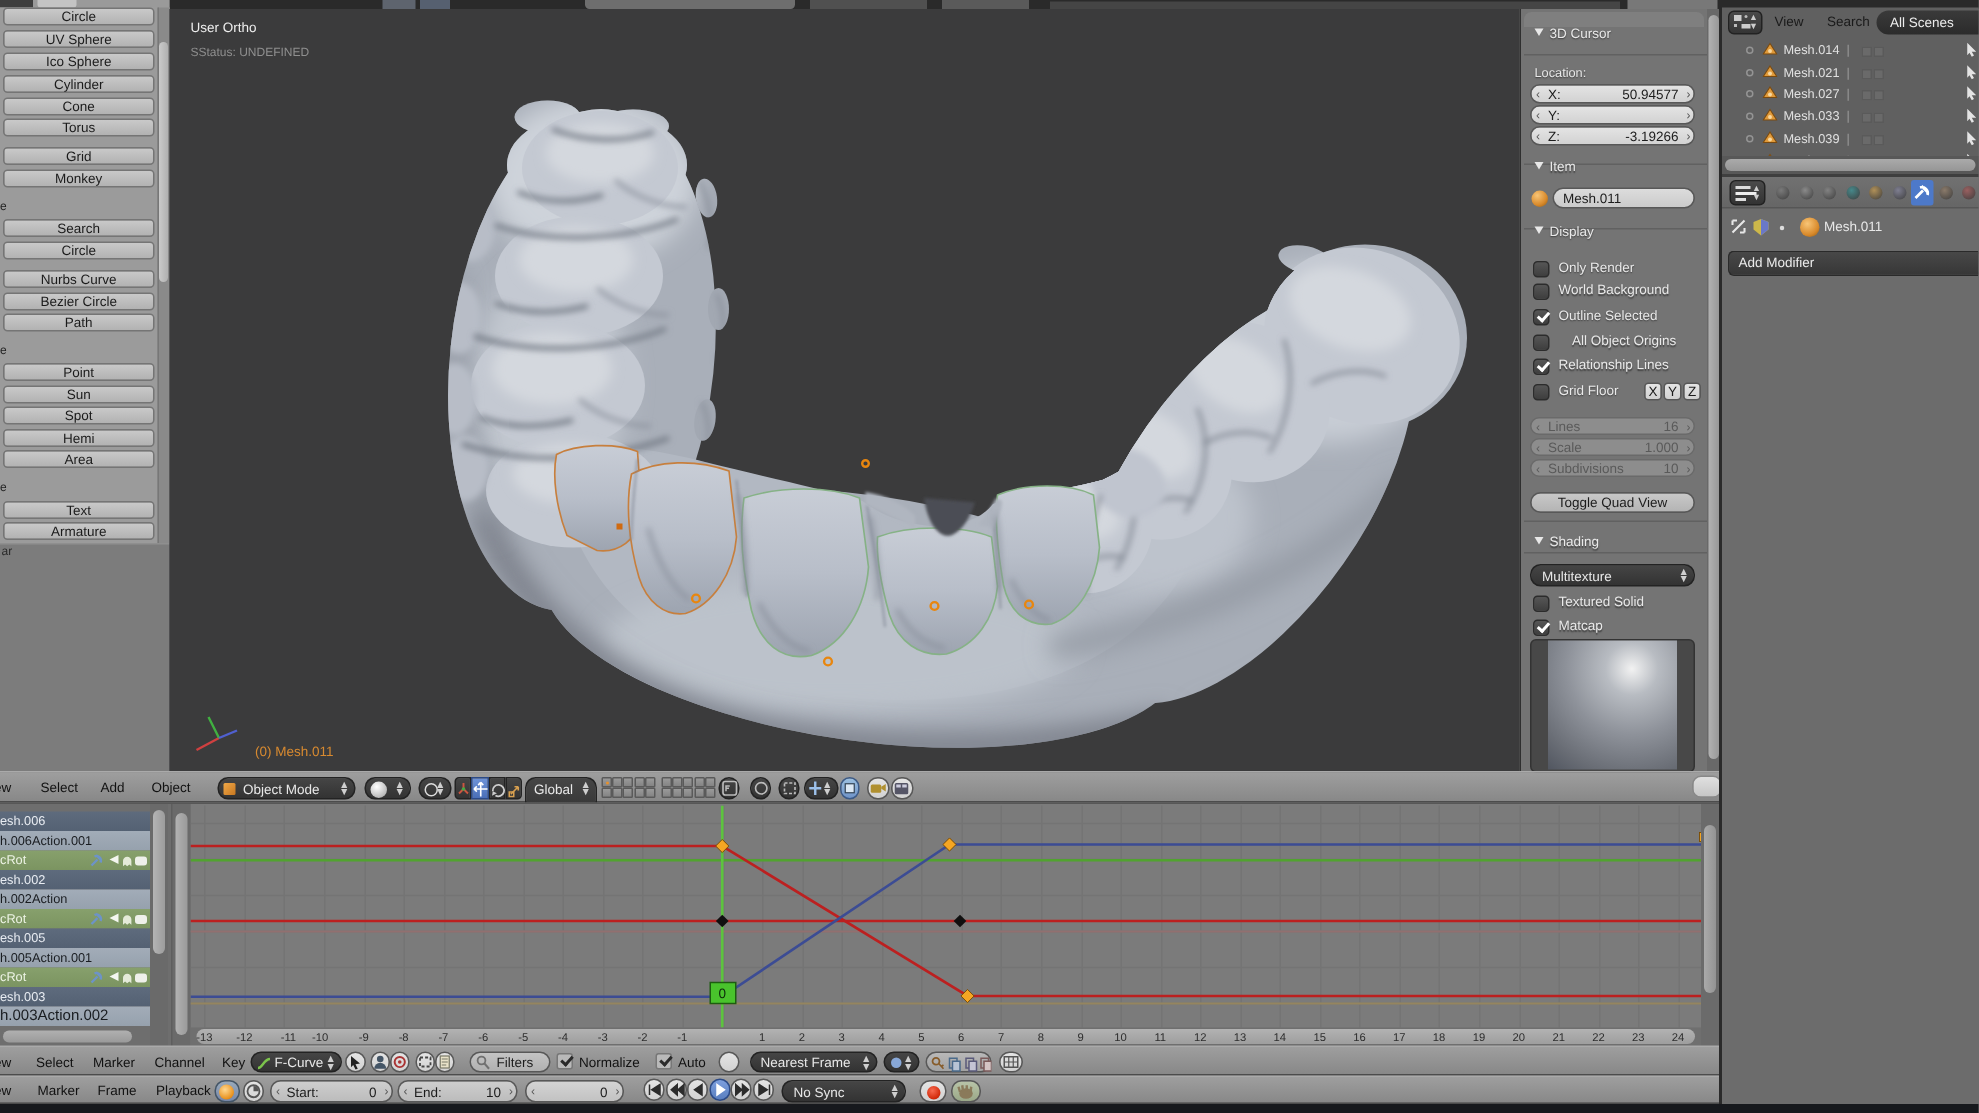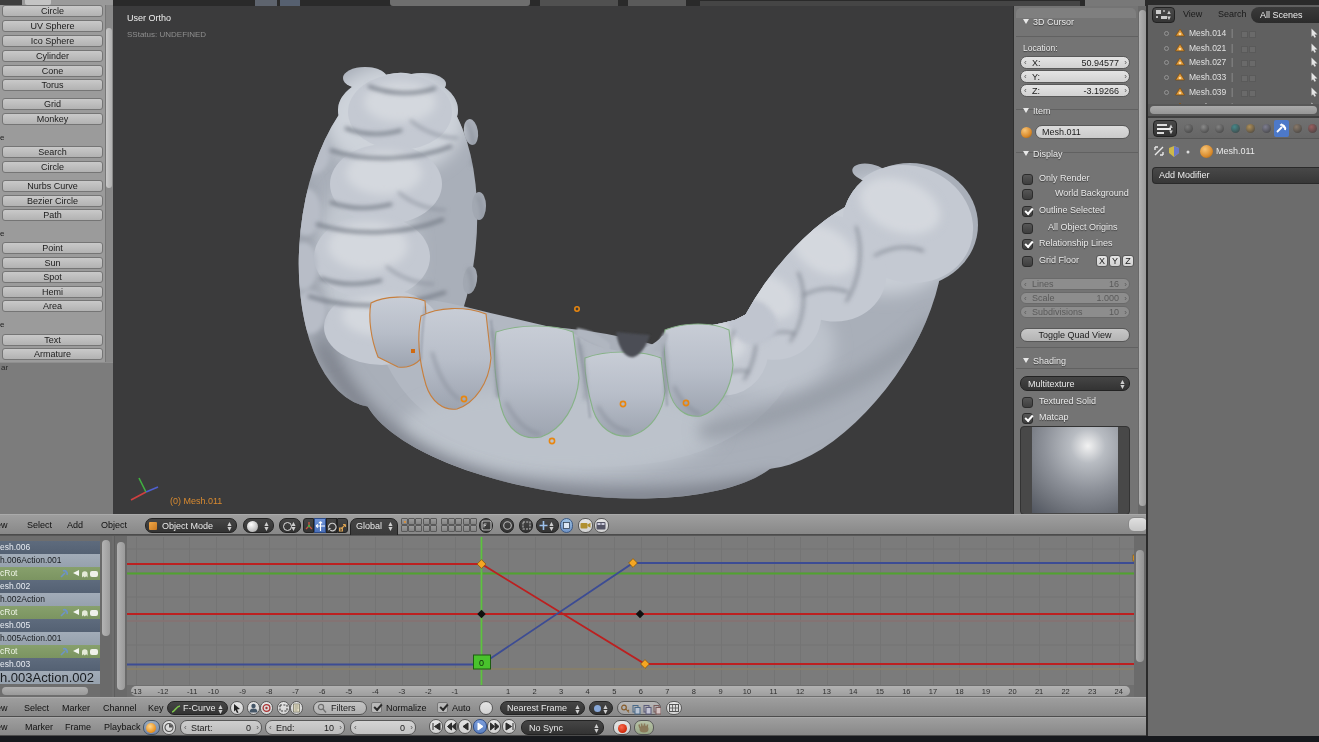--- a/index.html
+++ b/index.html
@@ -285,21 +285,21 @@
       </div>
   <div class="abs lbl" style="left:9px;top:100px;"><span class="tri"></span>Item</div>
   <div class="abs" style="left:7px;top:121px;width:11px;height:11px;border-radius:6px;background:radial-gradient(circle at 35% 30%,#f8c577,#d98a2b 60%,#8a5510);"></div>
   <div class="pill" style="left:21px;top:119px;width:95px;height:14px;line-height:13px;background:linear-gradient(#dcdcdc,#cbcbcb);">
         <span style="position:absolute;left:6px;">Mesh.011</span>
       </div>
   <div class="abs lbl" style="left:9px;top:143px;"><span class="tri"></span>Display</div>
   <div class="chk" style="left:8px;top:168px;"></div>
       <div class="abs lbl" style="left:25px;top:167px;">Only Render</div>
   <div class="chk" style="left:8px;top:183px;"></div>
-      <div class="abs lbl" style="left:25px;top:182px;margin-left:16px;">World Background</div>
+      <div class="abs lbl" style="left:25px;top:182px;">World Background</div>
   <div class="chk on" style="left:8px;top:200px;"></div>
       <div class="abs lbl" style="left:25px;top:199px;">Outline Selected</div>
   <div class="chk" style="left:8px;top:217px;"></div>
       <div class="abs lbl" style="left:34px;top:216px;">All Object Origins</div>
   <div class="chk on" style="left:8px;top:233px;"></div>
       <div class="abs lbl" style="left:25px;top:232px;">Relationship Lines</div>
   <div class="chk" style="left:8px;top:250px;"></div>
       <div class="abs lbl" style="left:25px;top:249px;">Grid Floor</div>
   <div class="pill" style="left:82px;top:249px;width:12px;height:12px;text-align:center;line-height:11px;border-radius:3px;">X</div>
   <div class="pill" style="left:95px;top:249px;width:12px;height:12px;text-align:center;line-height:11px;border-radius:3px;">Y</div>
@@ -575,21 +575,21 @@
           </svg></span>
         <span style="position:absolute;left:73px;top:3px;width:0;height:0;border-top:3.5px solid transparent;border-bottom:3.5px solid transparent;border-right:6px solid #f4f6f0;"></span>
         <svg style="position:absolute;left:81px;top:3px;" width="8" height="8">
           <path d="M1,7.5 V4 a2.8,2.8 0 0,1 5.6,0 V7.5 L5.2,6.3 L3.8,7.5 L2.4,6.3 Z" fill="#e4ead8"></path>
         </svg>
         <span style="position:absolute;left:90px;top:4px;width:8px;height:6px;background:#eef0ea;border-radius:2px;"></span>
       </div>
       <div class="abs" style="left:0;top:122px;width:100px;height:13px;background:linear-gradient(#5e6b7d,#546173);color:#e8ecf2;font-size:8.5px;line-height:13px;">
         <span style="position:absolute;left:0px;">esh.003</span>
       </div>
-      <div class="abs" style="left:0;top:135px;width:100px;height:13px;background:linear-gradient(#a2acb8,#96a1ad);color:#191c20;font-size:13px;line-height:13px;">
+      <div class="abs" style="left:0;top:135px;width:100px;height:13px;background:linear-gradient(#a2acb8,#96a1ad);color:#191c20;font-size:10px;line-height:13px;">
         <span style="position:absolute;left:0px;">h.003Action.002</span>
       </div>
     </div>
 
   <div class="abs" style="left:2px;top:151px;width:86px;height:8px;background:linear-gradient(#b0b0b0,#9a9a9a);border-radius:4px;"></div>
 
   <div class="abs" style="left:100px;top:0;width:12px;height:162px;background:#6a6a6a;"></div>
   <div class="abs" style="left:102px;top:4px;width:8px;height:96px;background:linear-gradient(90deg,#b4b4b4,#9c9c9c);border-radius:4px;"></div>
 
   <div class="abs" style="left:114px;top:0;width:13px;height:162px;background:#6a6a6a;border-left:1px solid #5e5e5e;box-sizing:border-box;"></div>

